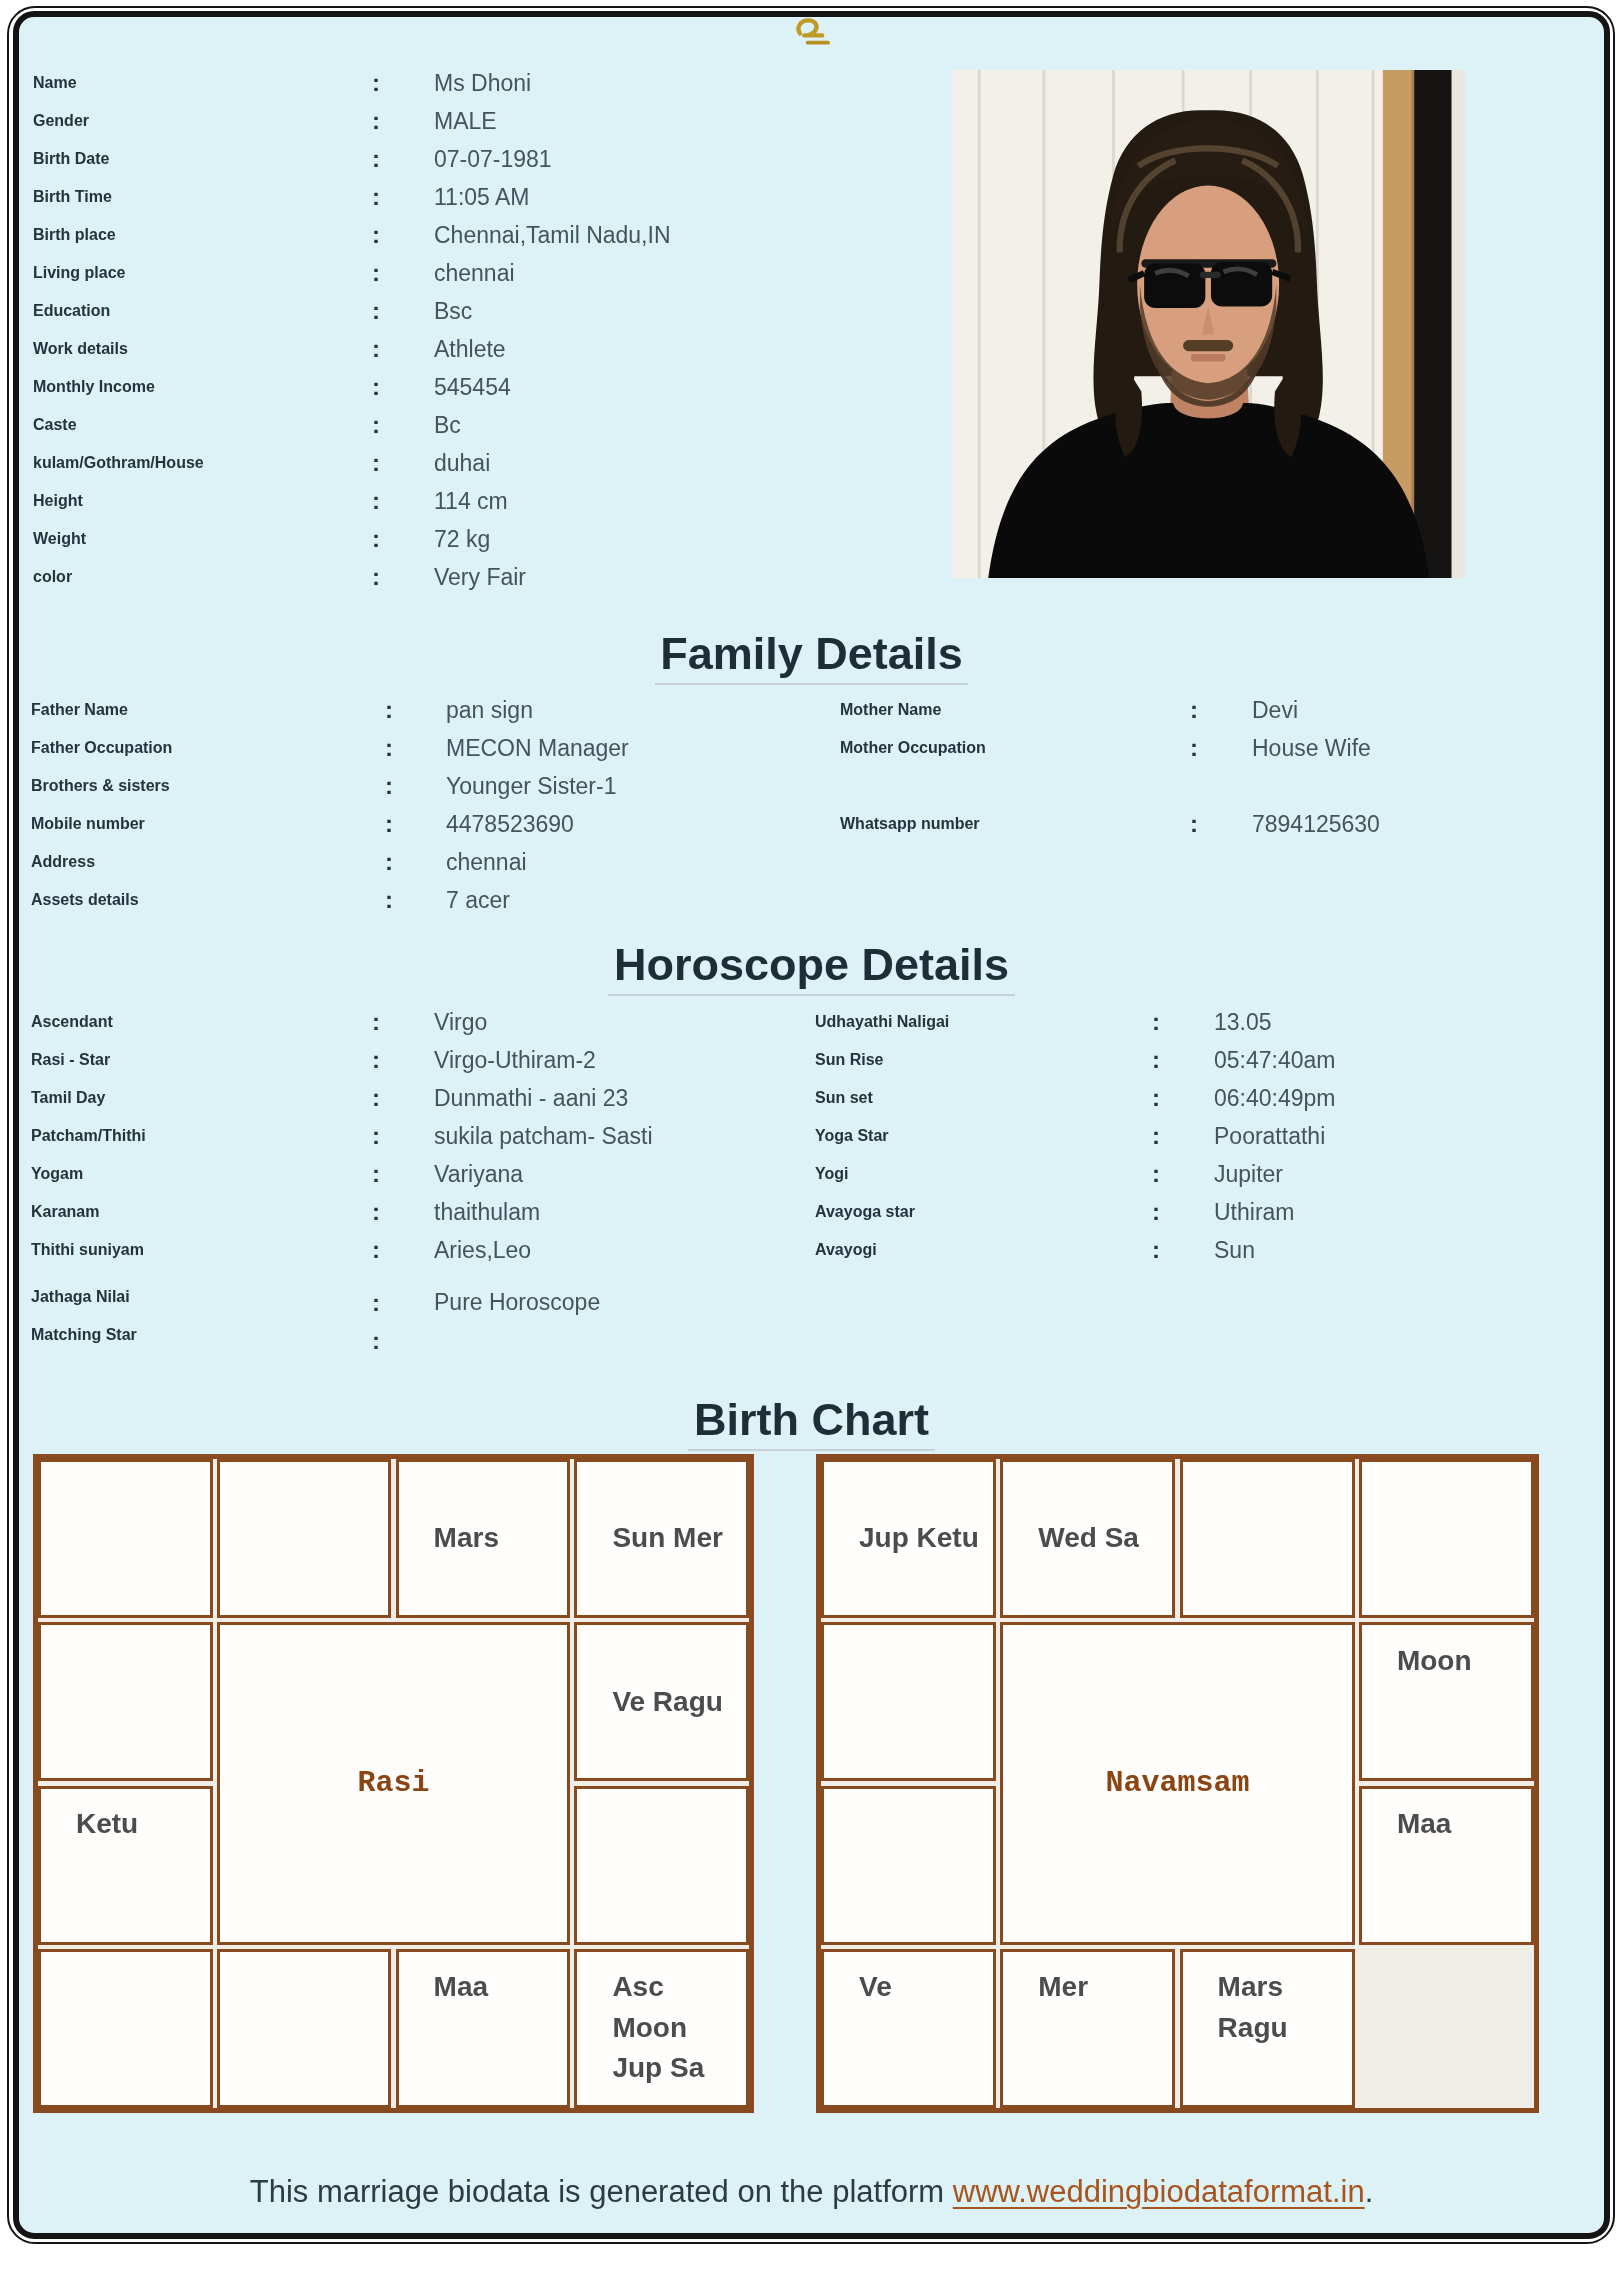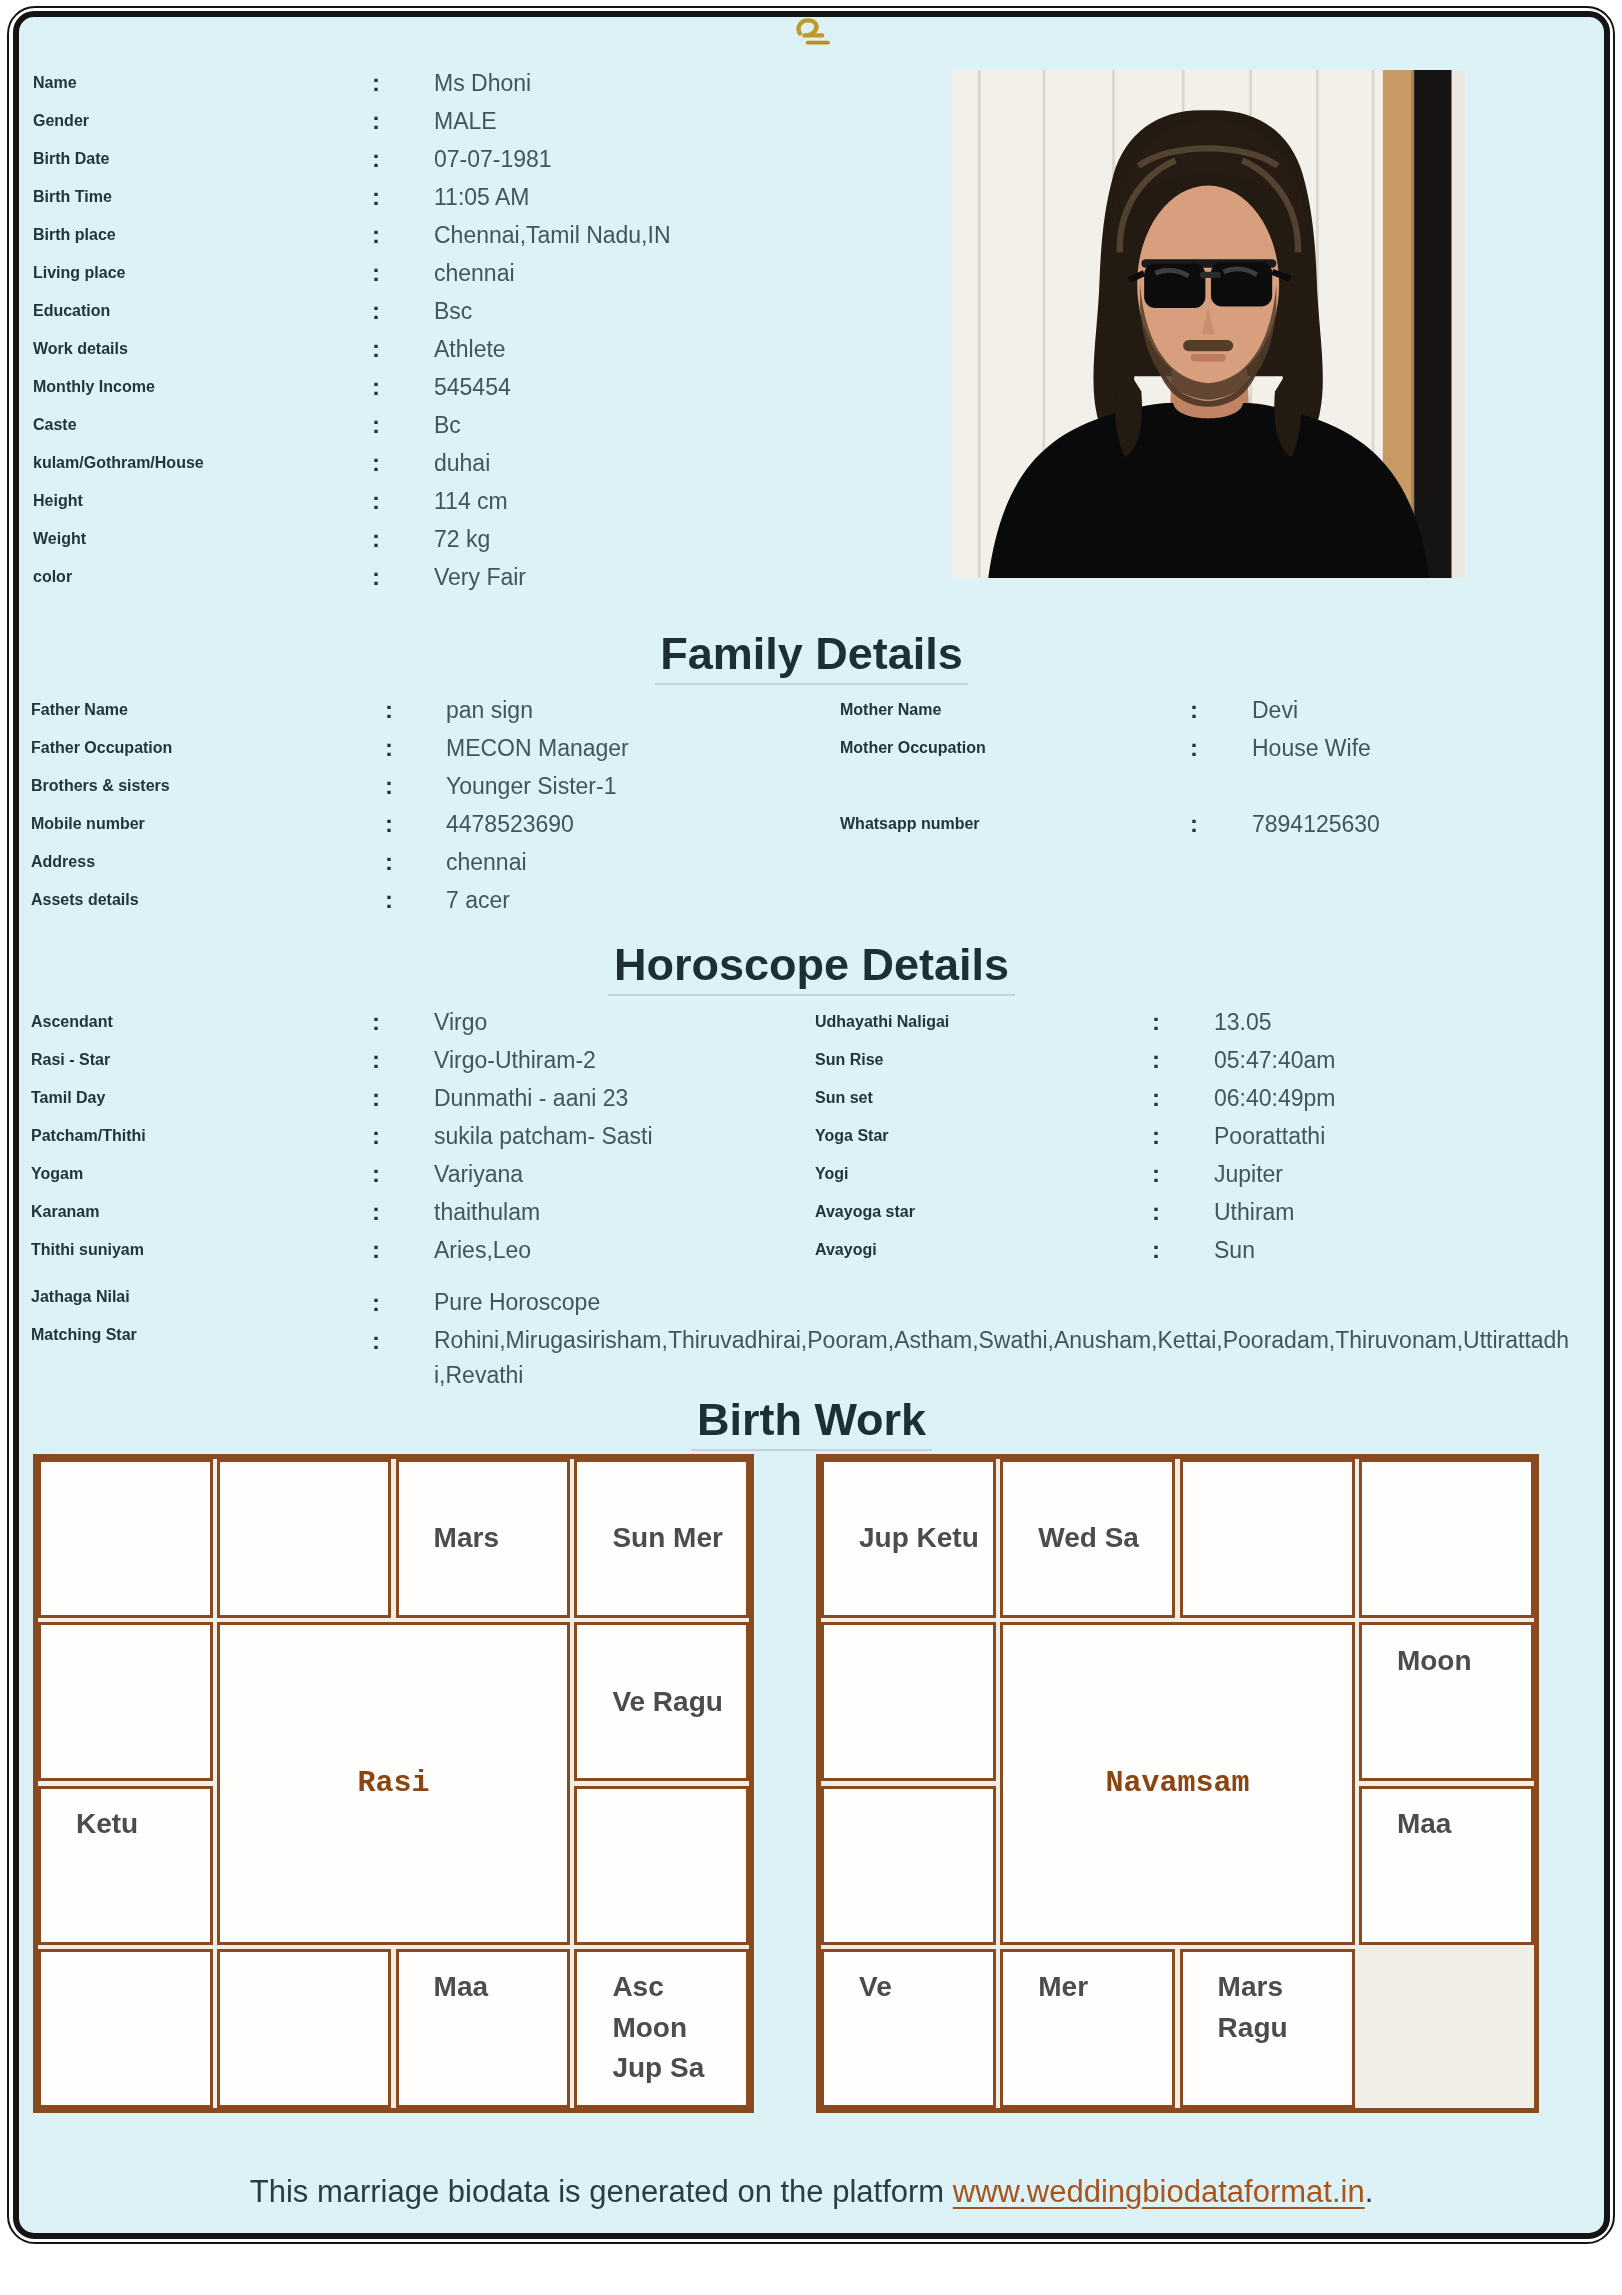--- a/index.html
+++ b/index.html
@@ -340,25 +340,24 @@
 
   <div class="kv-block x-block">
     <div class="kv">
         <span class="k">Jathaga Nilai</span>
         <span class="c">:</span>
         <span class="v">Pure Horoscope</span>
       </div>
     <div class="kv">
         <span class="k">Matching Star</span>
         <span class="c">:</span>
-        <span class="v break">Rohini,Mirugasirisham,Thiruvadhirai,Pooram,Astham,Swathi,Anusham,Kettai,Pooradam,Thiruvonam,Uttirattadhi,Revathi</span>
-      </div>
-  </div>
-
-  <div class="heading chart-heading"><span>Birth Work</span></div>
+      </div>
+  </div>
+
+  <div class="heading chart-heading"><span>Birth Chart</span></div>
 
   <div class="chart rasi">
     <div class="cell"></div>
     <div class="cell"></div>
     <div class="cell">Mars</div>
     <div class="cell">Sun Mer</div>
     <div class="cell"></div>
     <div class="cell ctr">Rasi</div>
     <div class="cell">Ve Ragu</div>
     <div class="cell top">Ketu</div>

